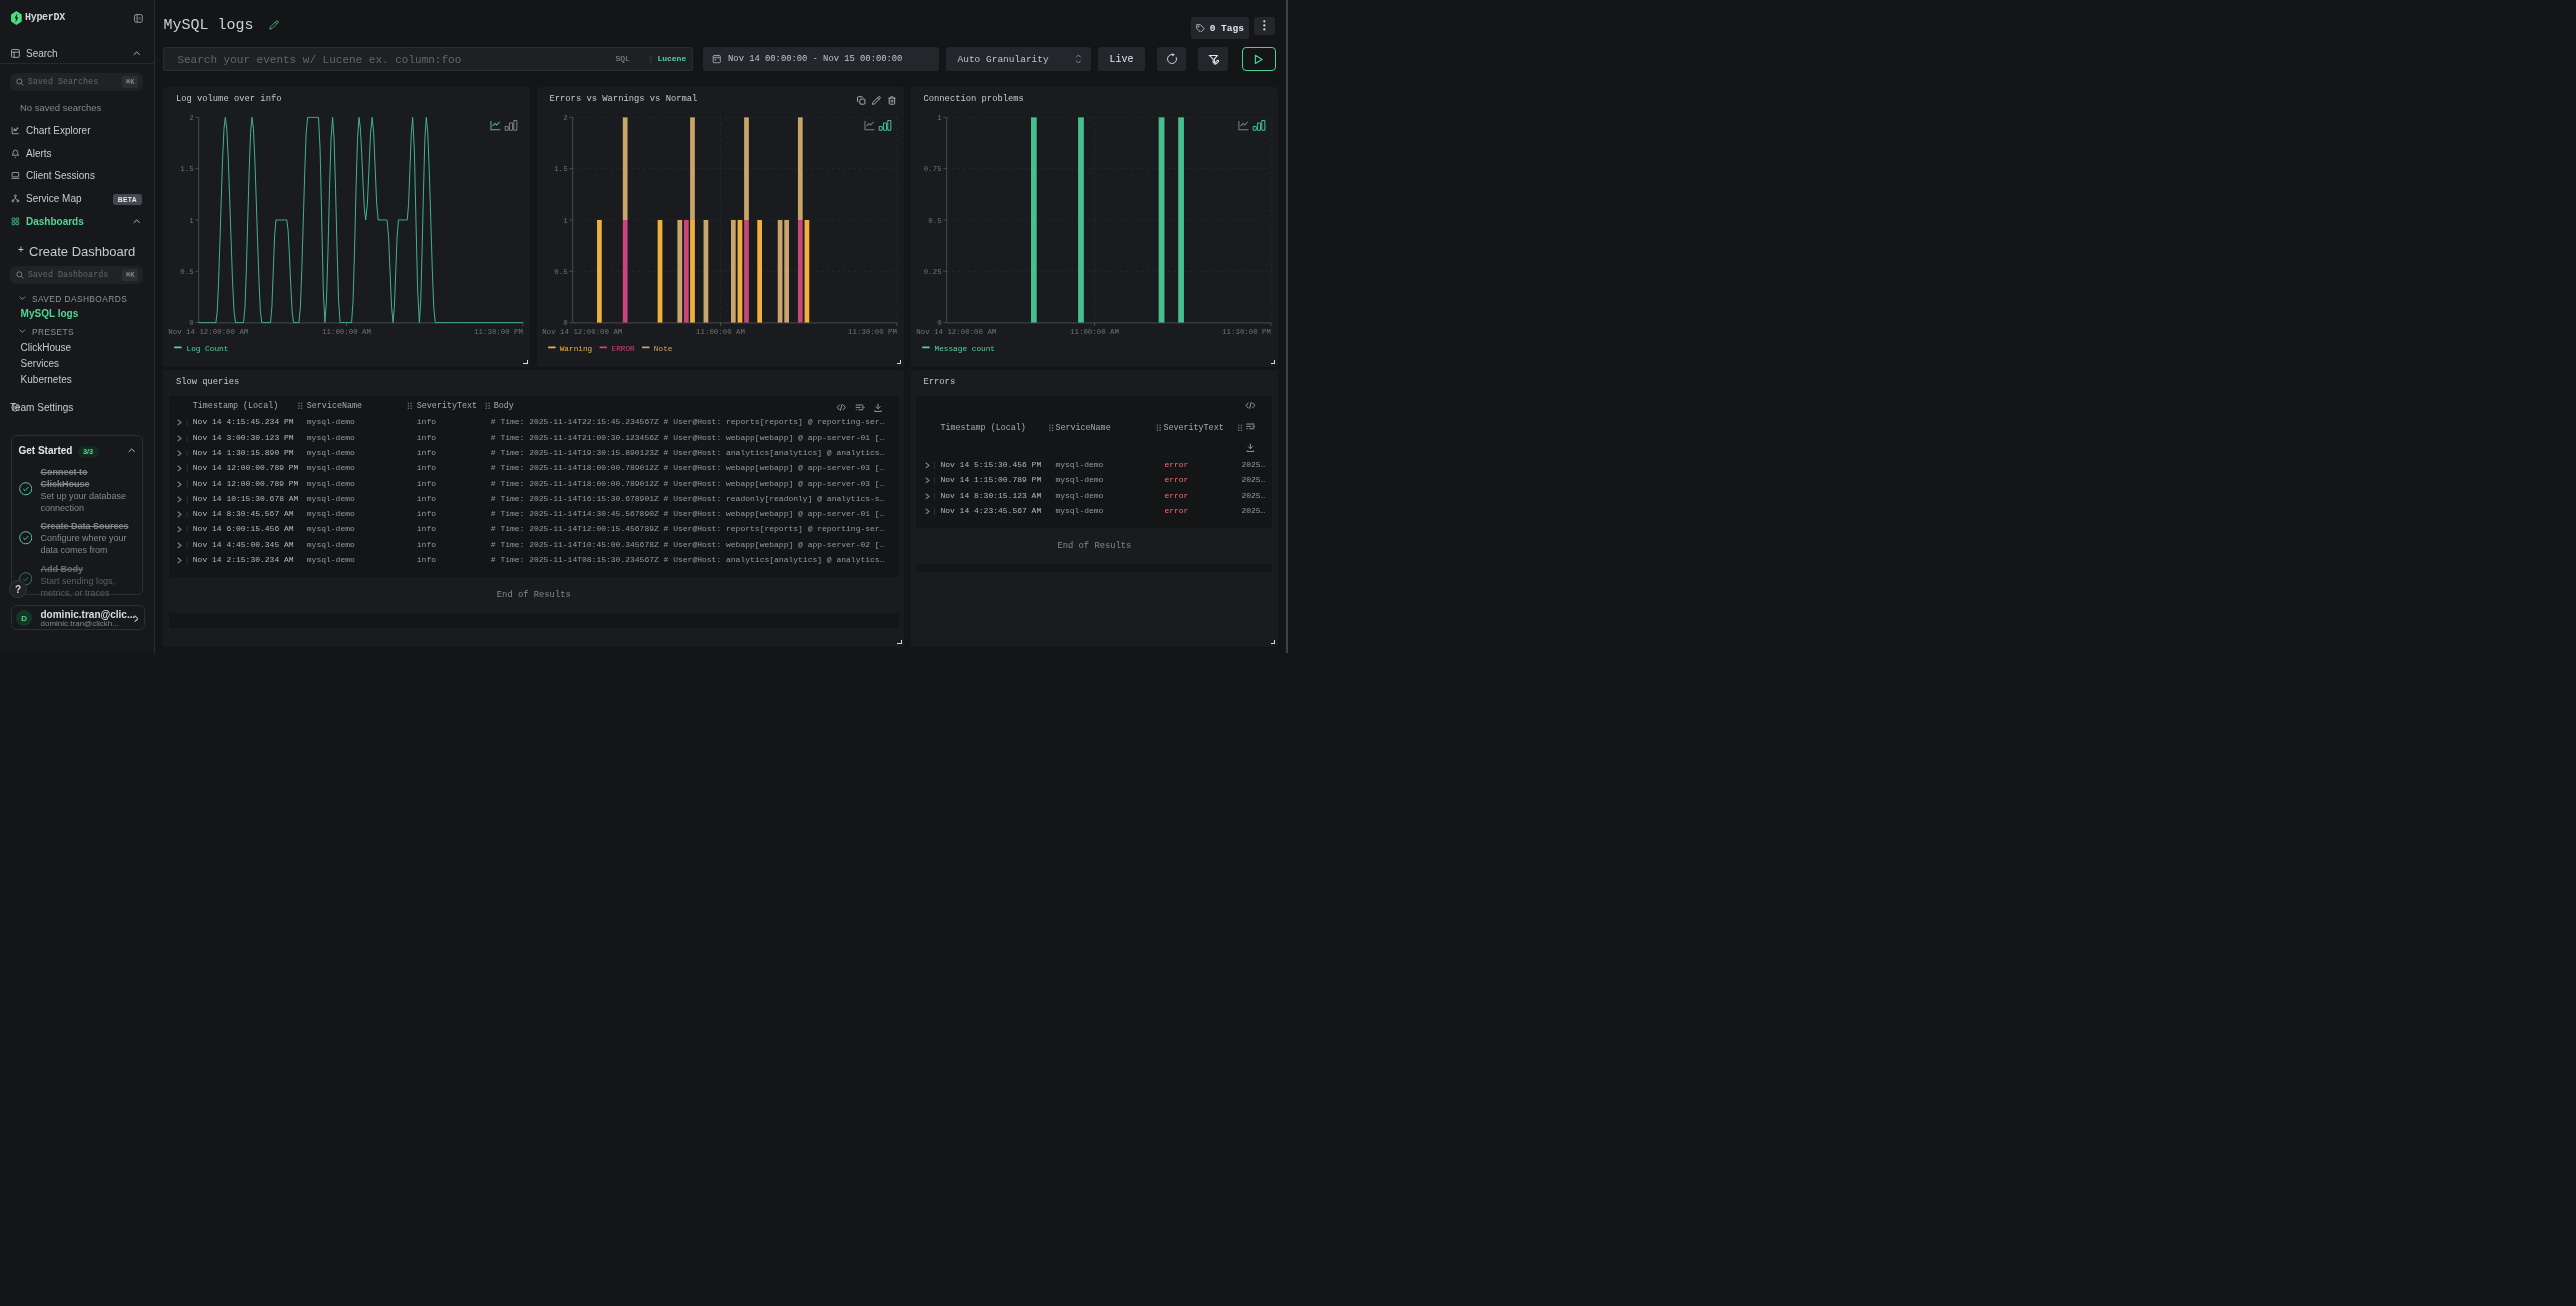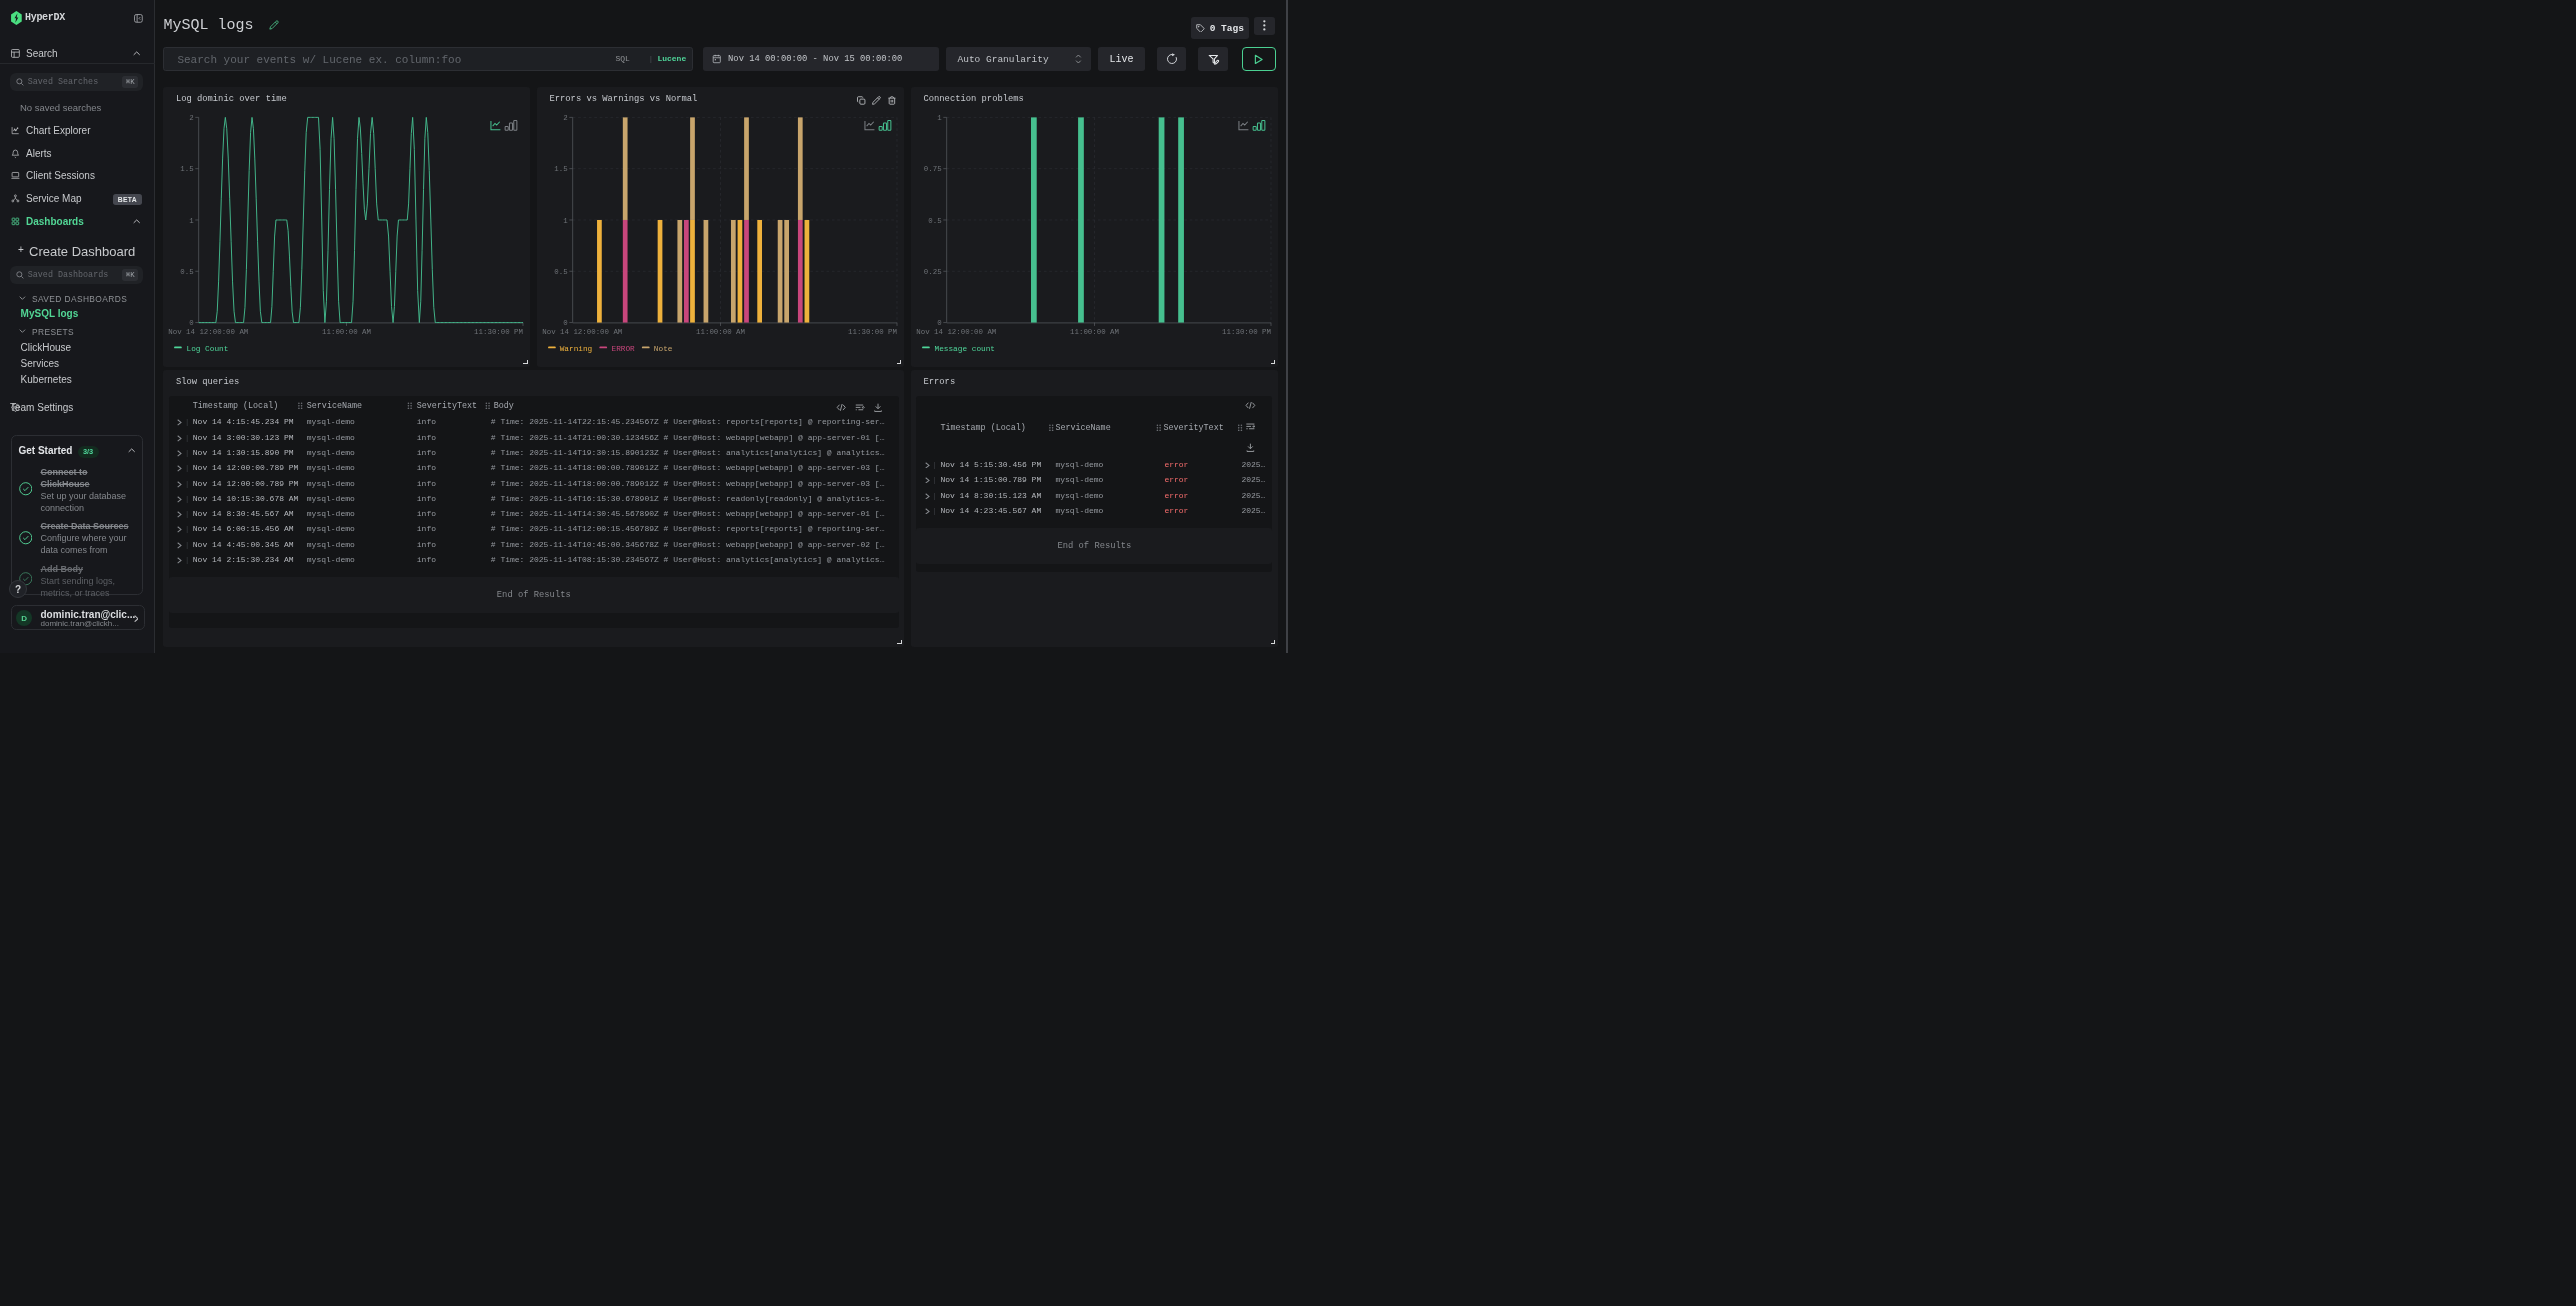--- a/index.html
+++ b/index.html
@@ -214,21 +214,21 @@
         <path d="M14.2 20.8 l0.7 -2.8 4.2 -4.2 a1.4 1.4 0 0 1 2 2 l-4.2 4.2 z" fill="#1a1b1e"></path>
       </svg>
   </div>
   <div style="position:absolute;left:1087px;top:47px;width:34px;height:24px;border:1px solid #4bd092;border-radius:4px;display:flex;align-items:center;justify-content:center">
     <svg width="9.5" height="10.8" viewBox="0 0 14 16" fill="none" stroke="#4bd092" stroke-width="1.7">
         <path d="M2,1.8 L12,8 L2,14.2 Z" stroke-linejoin="round"></path>
       </svg>
   </div>
 
   <div class="panel" style="left:8.4px;top:87px;width:367px;height:280px" id="panel1">
-      <div class="ptitle">Log dominic over time</div>
+      <div class="ptitle">Log volume over info</div>
       <div class="resz"></div>
     <svg width="367" height="270" style="position:absolute;left:0;top:0" viewBox="0 0 543 400">
       <line x1="52.5" y1="45" x2="52.5" y2="349" stroke="#5c6066" stroke-width="1"></line>
       <line x1="52.5" y1="349.5" x2="533" y2="349.5" stroke="#5c6066" stroke-width="1"></line>
       <g stroke="#5c6066" stroke-width="1">
         <line x1="47.5" y1="45" x2="52.5" y2="45"></line>
           <line x1="47.5" y1="121" x2="52.5" y2="121"></line>
           <line x1="47.5" y1="197" x2="52.5" y2="197"></line>
           <line x1="47.5" y1="273" x2="52.5" y2="273"></line>
           <line x1="47.5" y1="349" x2="52.5" y2="349"></line>

